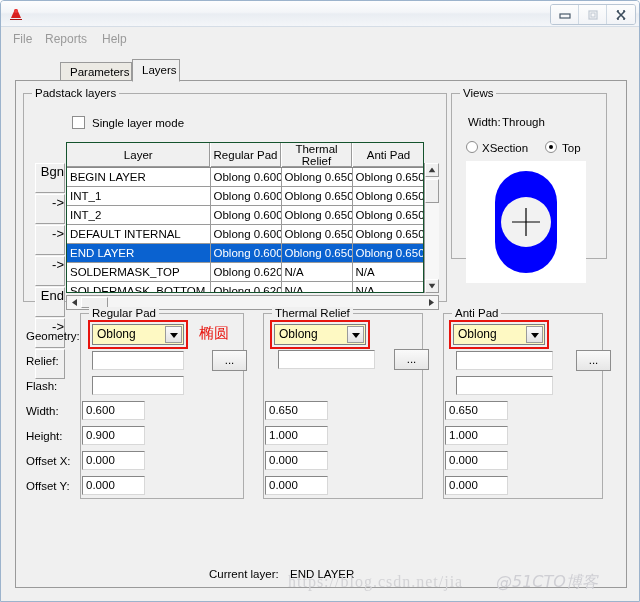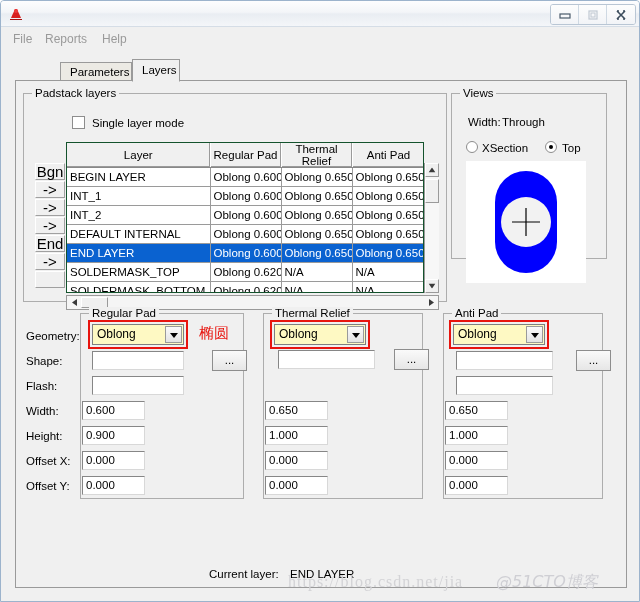--- a/index.html
+++ b/index.html
@@ -169,24 +169,24 @@
   .grid-wrap {
     position: absolute;
     box-sizing: border-box;
   }
   .rowbtns {
     position: absolute;
     left: 0; top: 0;
     width: 30px;
   }
   .rowbtn {
-    width: 30px; height: 17px;
+    width: 30px; height: 30px;
     line-height: 16px;
-    text-align: center;
-    font-size: 15px;
+    text-align: right;
+    font-size: 13px;
     background: #f0f0f0;
     border: 1px solid #a0a0a0;
     border-top-color: #ffffff;
     border-left-color: #ffffff;
     box-sizing: border-box;
     margin-bottom: 1px;
     color: #000;
   }
   .hdr-spacer { height: 21px; background: #f0f0f0; }
 
@@ -594,21 +594,21 @@
           <svg width="120" height="122" viewBox="0 0 120 122">
             <rect x="0" y="0" width="120" height="122" fill="#ffffff"></rect>
             <rect x="29" y="10" width="62" height="102" rx="31" ry="31" fill="#0000ff"></rect>
             <circle cx="60" cy="61" r="25" fill="#f2f2f2"></circle>
             <path d="M60 47 L60 75 M46 61 L74 61" stroke="#000000" stroke-width="1.2"></path>
           </svg>
         </div>
       </div>
 
       <div class="fld-label" style="left:10px;  top:249px;">Geometry:</div>
-      <div class="fld-label" style="left:10px;  top:274px;">Shape:</div>
+      <div class="fld-label" style="left:10px;  top:274px;">Relief:</div>
       <div class="fld-label" style="left:10px;  top:299px;">Flash:</div>
       <div class="fld-label" style="left:10px;  top:324px;">Width:</div>
       <div class="fld-label" style="left:10px;  top:349px;">Height:</div>
       <div class="fld-label" style="left:10px;  top:374px;">Offset X:</div>
       <div class="fld-label" style="left:10px;  top:399px;">Offset Y:</div>
 
       <div class="group" style="left:64px; top:232px; width:164px; height:186px;">
         <span class="glabel">Regular Pad</span>
       </div>
       <div class="combo" style="left:76px; top:243px; width:92px;">

